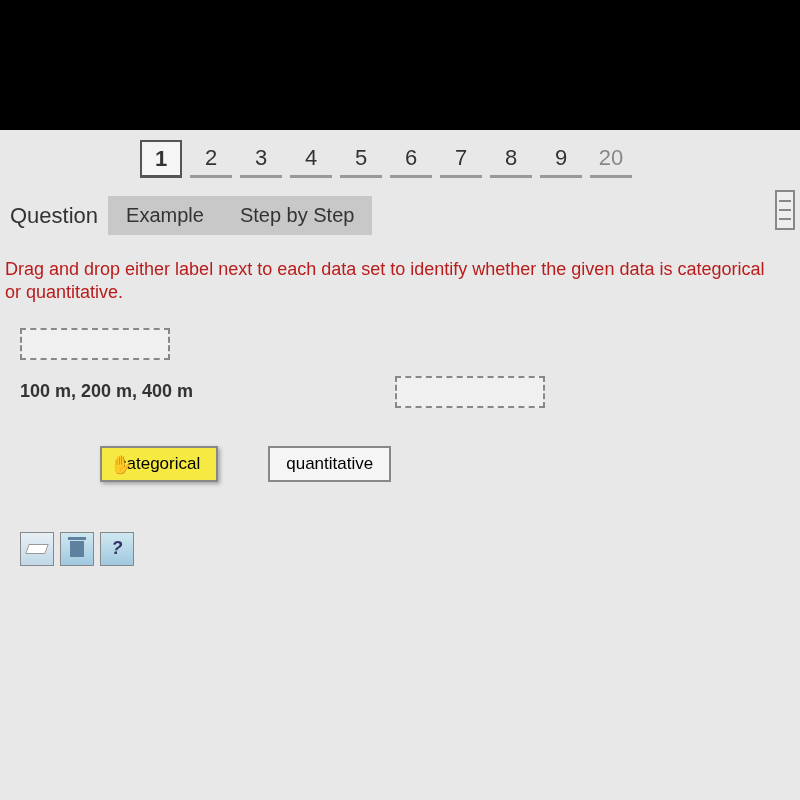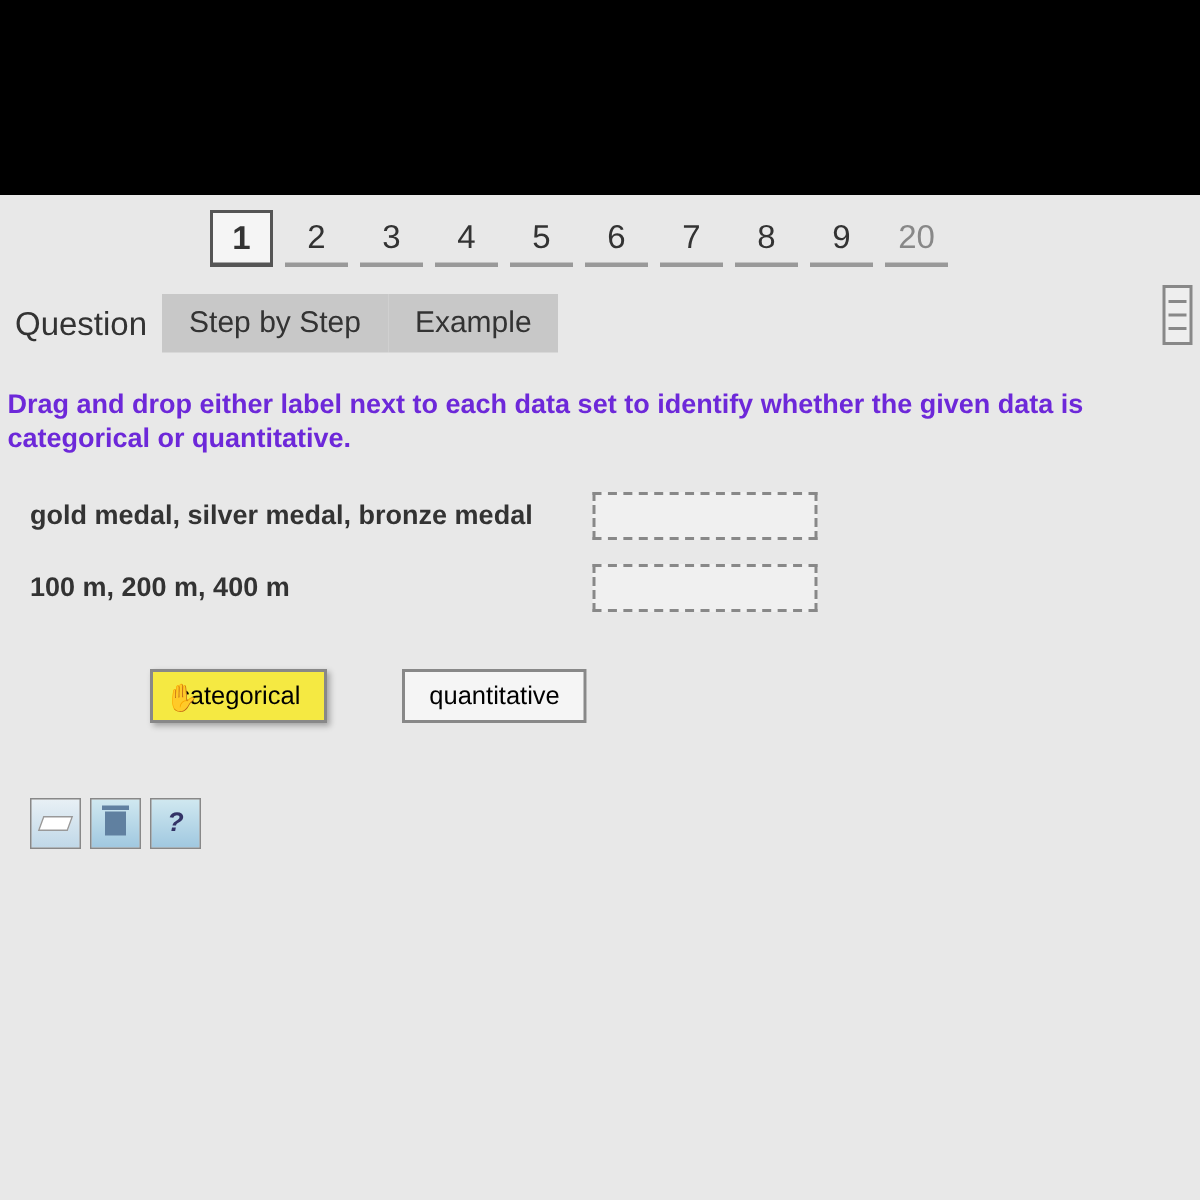--- a/index.html
+++ b/index.html
@@ -82,22 +82,22 @@
       justify-content: space-around;
       padding: 4px 2px;
     }
     .right-icon div {
       height: 2px;
       background: #888;
     }
     .instructions {
       padding: 15px 20px 15px 5px;
       font-size: 18px;
-      color: #6d28d9;
-      font-weight: bold;
+      color: #b91c1c;
+      font-weight: normal;
       line-height: 1.3;
     }
     .data-row {
       display: flex;
       align-items: center;
       padding: 8px 20px;
       gap: 15px;
     }
     .data-label {
       font-size: 18px;
@@ -197,34 +197,33 @@
     <div class="q-num">5</div>
     <div class="q-num">6</div>
     <div class="q-num">7</div>
     <div class="q-num">8</div>
     <div class="q-num">9</div>
     <div class="q-num faded">20</div>
   </div>
 
   <div class="tab-row">
     <div class="tab-label">Question</div>
+    <div class="tab-btn">Example</div>
     <div class="tab-btn">Step by Step</div>
-    <div class="tab-btn">Example</div>
   </div>
 
   <div class="right-icon">
     <div></div>
       <div></div>
       <div></div>
   </div>
 
   <div class="instructions">Drag and drop either label next to each data set to identify whether the given data is categorical or quantitative.</div>
 
   <div class="data-row">
-    <div class="data-label">gold medal, silver medal, bronze medal</div>
     <div class="drop-zone"></div>
   </div>
 
   <div class="data-row">
     <div class="data-label">100 m, 200 m, 400 m</div>
     <div class="drop-zone"></div>
   </div>
 
   <div class="draggable-row">
     <div class="drag-item selected">

